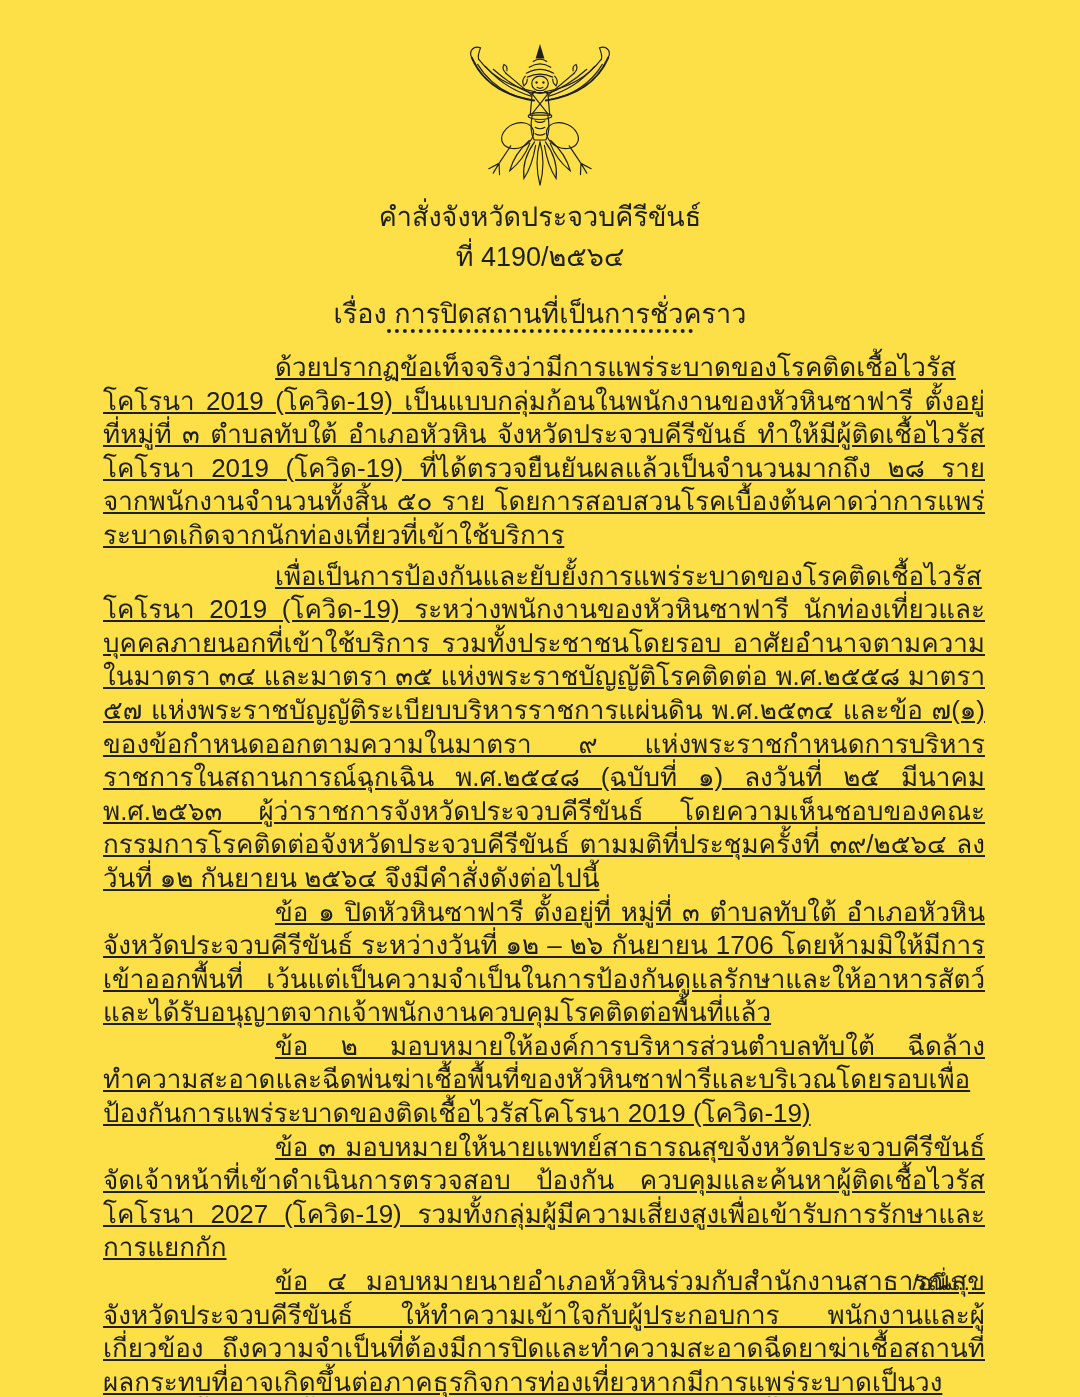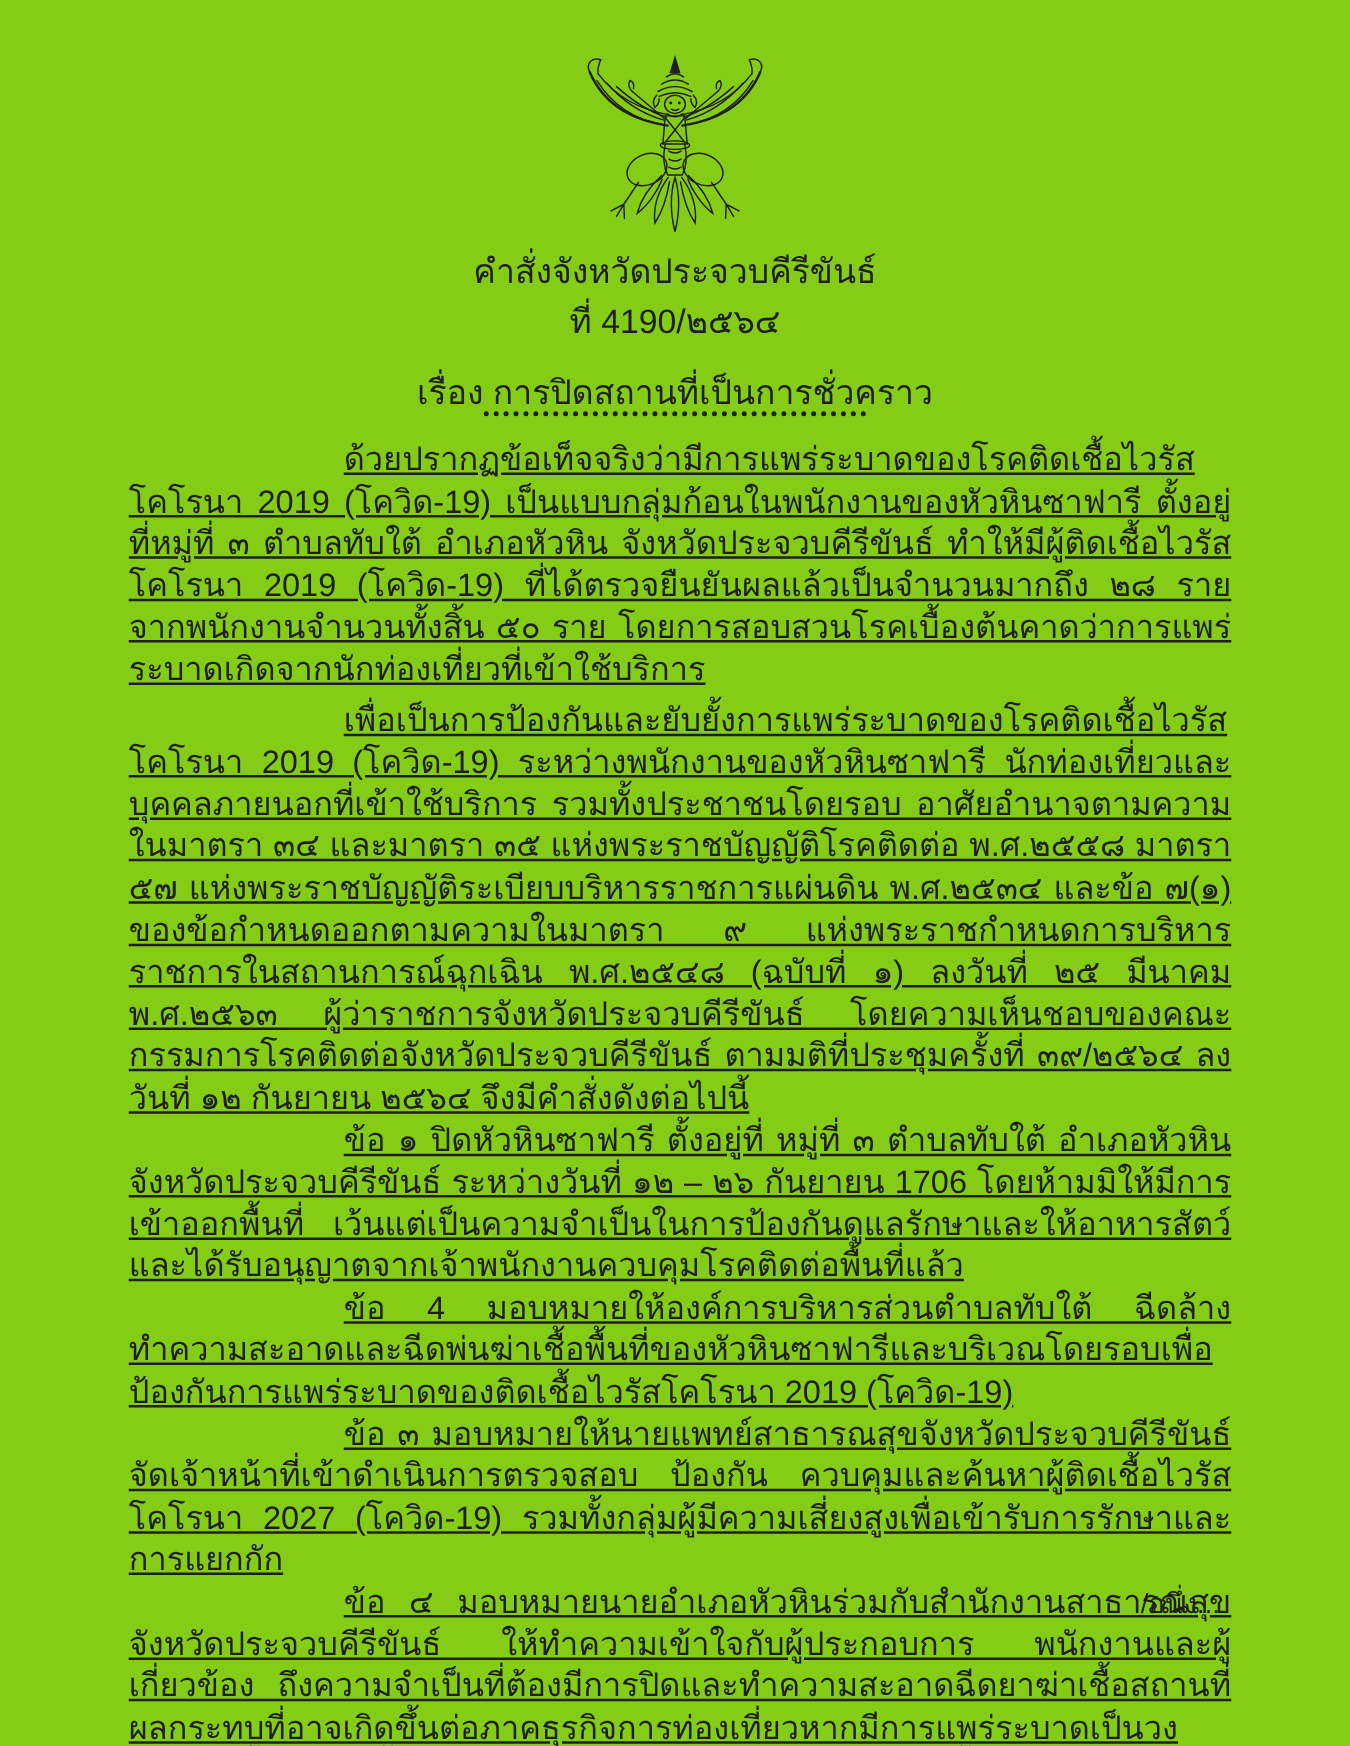--- a/index.html
+++ b/index.html
@@ -5,21 +5,21 @@
   * { box-sizing: border-box; }
   html, body { margin: 0; padding: 0; }
   body {
     background: #ffffff;
     font-family: "Liberation Sans", "DejaVu Sans", sans-serif;
   }
   .page {
     position: relative;
     width: 1080px;
     height: 1397px;
-    background: #84cc16;
+    background: #fde047;
     color: #1f1f1f;
     overflow: hidden;
   }
   .emblem-wrap {
     position: absolute;
     top: 42px;
     left: 12px;
     width: 1056px;
     display: flex;
     justify-content: center;
@@ -147,21 +147,21 @@
     <div class="h-line">ที่ 4190/๒๕๖๔</div>
     <div class="h-line h-subject">เรื่อง การปิดสถานที่เป็นการชั่วคราว</div>
   </div>
 
   <div class="dotted-sep"></div>
 
   <div class="content">
     <p>ด้วยปรากฏข้อเท็จจริงว่ามีการแพร่ระบาดของโรคติดเชื้อไวรัสโคโรนา 2019 (โควิด-19) เป็นแบบกลุ่มก้อนในพนักงานของหัวหินซาฟารี ตั้งอยู่ที่หมู่ที่ ๓ ตำบลทับใต้ อำเภอหัวหิน จังหวัดประจวบคีรีขันธ์ ทำให้มีผู้ติดเชื้อไวรัสโคโรนา 2019 (โควิด-19) ที่ได้ตรวจยืนยันผลแล้วเป็นจำนวนมากถึง ๒๘ ราย จากพนักงานจำนวนทั้งสิ้น ๕๐ ราย โดยการสอบสวนโรคเบื้องต้นคาดว่าการแพร่ระบาดเกิดจากนักท่องเที่ยวที่เข้าใช้บริการ</p>
     <p class="sp">เพื่อเป็นการป้องกันและยับยั้งการแพร่ระบาดของโรคติดเชื้อไวรัสโคโรนา 2019 (โควิด-19) ระหว่างพนักงานของหัวหินซาฟารี นักท่องเที่ยวและบุคคลภายนอกที่เข้าใช้บริการ รวมทั้งประชาชนโดยรอบ อาศัยอำนาจตามความในมาตรา ๓๔ และมาตรา ๓๕ แห่งพระราชบัญญัติโรคติดต่อ พ.ศ.๒๕๕๘ มาตรา ๕๗ แห่งพระราชบัญญัติระเบียบบริหารราชการแผ่นดิน พ.ศ.๒๕๓๔ และข้อ ๗(๑) ของข้อกำหนดออกตามความในมาตรา ๙ แห่งพระราชกำหนดการบริหารราชการในสถานการณ์ฉุกเฉิน พ.ศ.๒๕๔๘ (ฉบับที่ ๑) ลงวันที่ ๒๕ มีนาคม พ.ศ.๒๕๖๓ ผู้ว่าราชการจังหวัดประจวบคีรีขันธ์ โดยความเห็นชอบของคณะกรรมการโรคติดต่อจังหวัดประจวบคีรีขันธ์ ตามมติที่ประชุมครั้งที่ ๓๙/๒๕๖๔ ลงวันที่ ๑๒ กันยายน ๒๕๖๔ จึงมีคำสั่งดังต่อไปนี้</p>
     <p>ข้อ ๑ ปิดหัวหินซาฟารี ตั้งอยู่ที่ หมู่ที่ ๓ ตำบลทับใต้ อำเภอหัวหิน จังหวัดประจวบคีรีขันธ์ ระหว่างวันที่ ๑๒ – ๒๖ กันยายน 1706 โดยห้ามมิให้มีการเข้าออกพื้นที่ เว้นแต่เป็นความจำเป็นในการป้องกันดูแลรักษาและให้อาหารสัตว์ และได้รับอนุญาตจากเจ้าพนักงานควบคุมโรคติดต่อพื้นที่แล้ว</p>
-    <p>ข้อ 4 มอบหมายให้องค์การบริหารส่วนตำบลทับใต้ ฉีดล้างทำความสะอาดและฉีดพ่นฆ่าเชื้อพื้นที่ของหัวหินซาฟารีและบริเวณโดยรอบเพื่อป้องกันการแพร่ระบาดของติดเชื้อไวรัสโคโรนา 2019 (โควิด-19)</p>
+    <p>ข้อ ๒ มอบหมายให้องค์การบริหารส่วนตำบลทับใต้ ฉีดล้างทำความสะอาดและฉีดพ่นฆ่าเชื้อพื้นที่ของหัวหินซาฟารีและบริเวณโดยรอบเพื่อป้องกันการแพร่ระบาดของติดเชื้อไวรัสโคโรนา 2019 (โควิด-19)</p>
     <p>ข้อ ๓ มอบหมายให้นายแพทย์สาธารณสุขจังหวัดประจวบคีรีขันธ์ จัดเจ้าหน้าที่เข้าดำเนินการตรวจสอบ ป้องกัน ควบคุมและค้นหาผู้ติดเชื้อไวรัสโคโรนา 2027 (โควิด-19) รวมทั้งกลุ่มผู้มีความเสี่ยงสูงเพื่อเข้ารับการรักษาและการแยกกัก</p>
     <p>ข้อ ๔ มอบหมายนายอำเภอหัวหินร่วมกับสำนักงานสาธารณสุขจังหวัดประจวบคีรีขันธ์ ให้ทำความเข้าใจกับผู้ประกอบการ พนักงานและผู้เกี่ยวข้อง ถึงความจำเป็นที่ต้องมีการปิดและทำความสะอาดฉีดยาฆ่าเชื้อสถานที่ ผลกระทบที่อาจเกิดขึ้นต่อภาคธุรกิจการท่องเที่ยวหากมีการแพร่ระบาดเป็นวงกว้างในพื้นที่ รวมทั้งการปฏิบัติและบังคับให้เป็นไปตามคำสั่งนี้</p>
 
   </div>
 
   <div class="cont-note">/อนึ่ง...</div>
 
 </div>
 
 </body></html>

